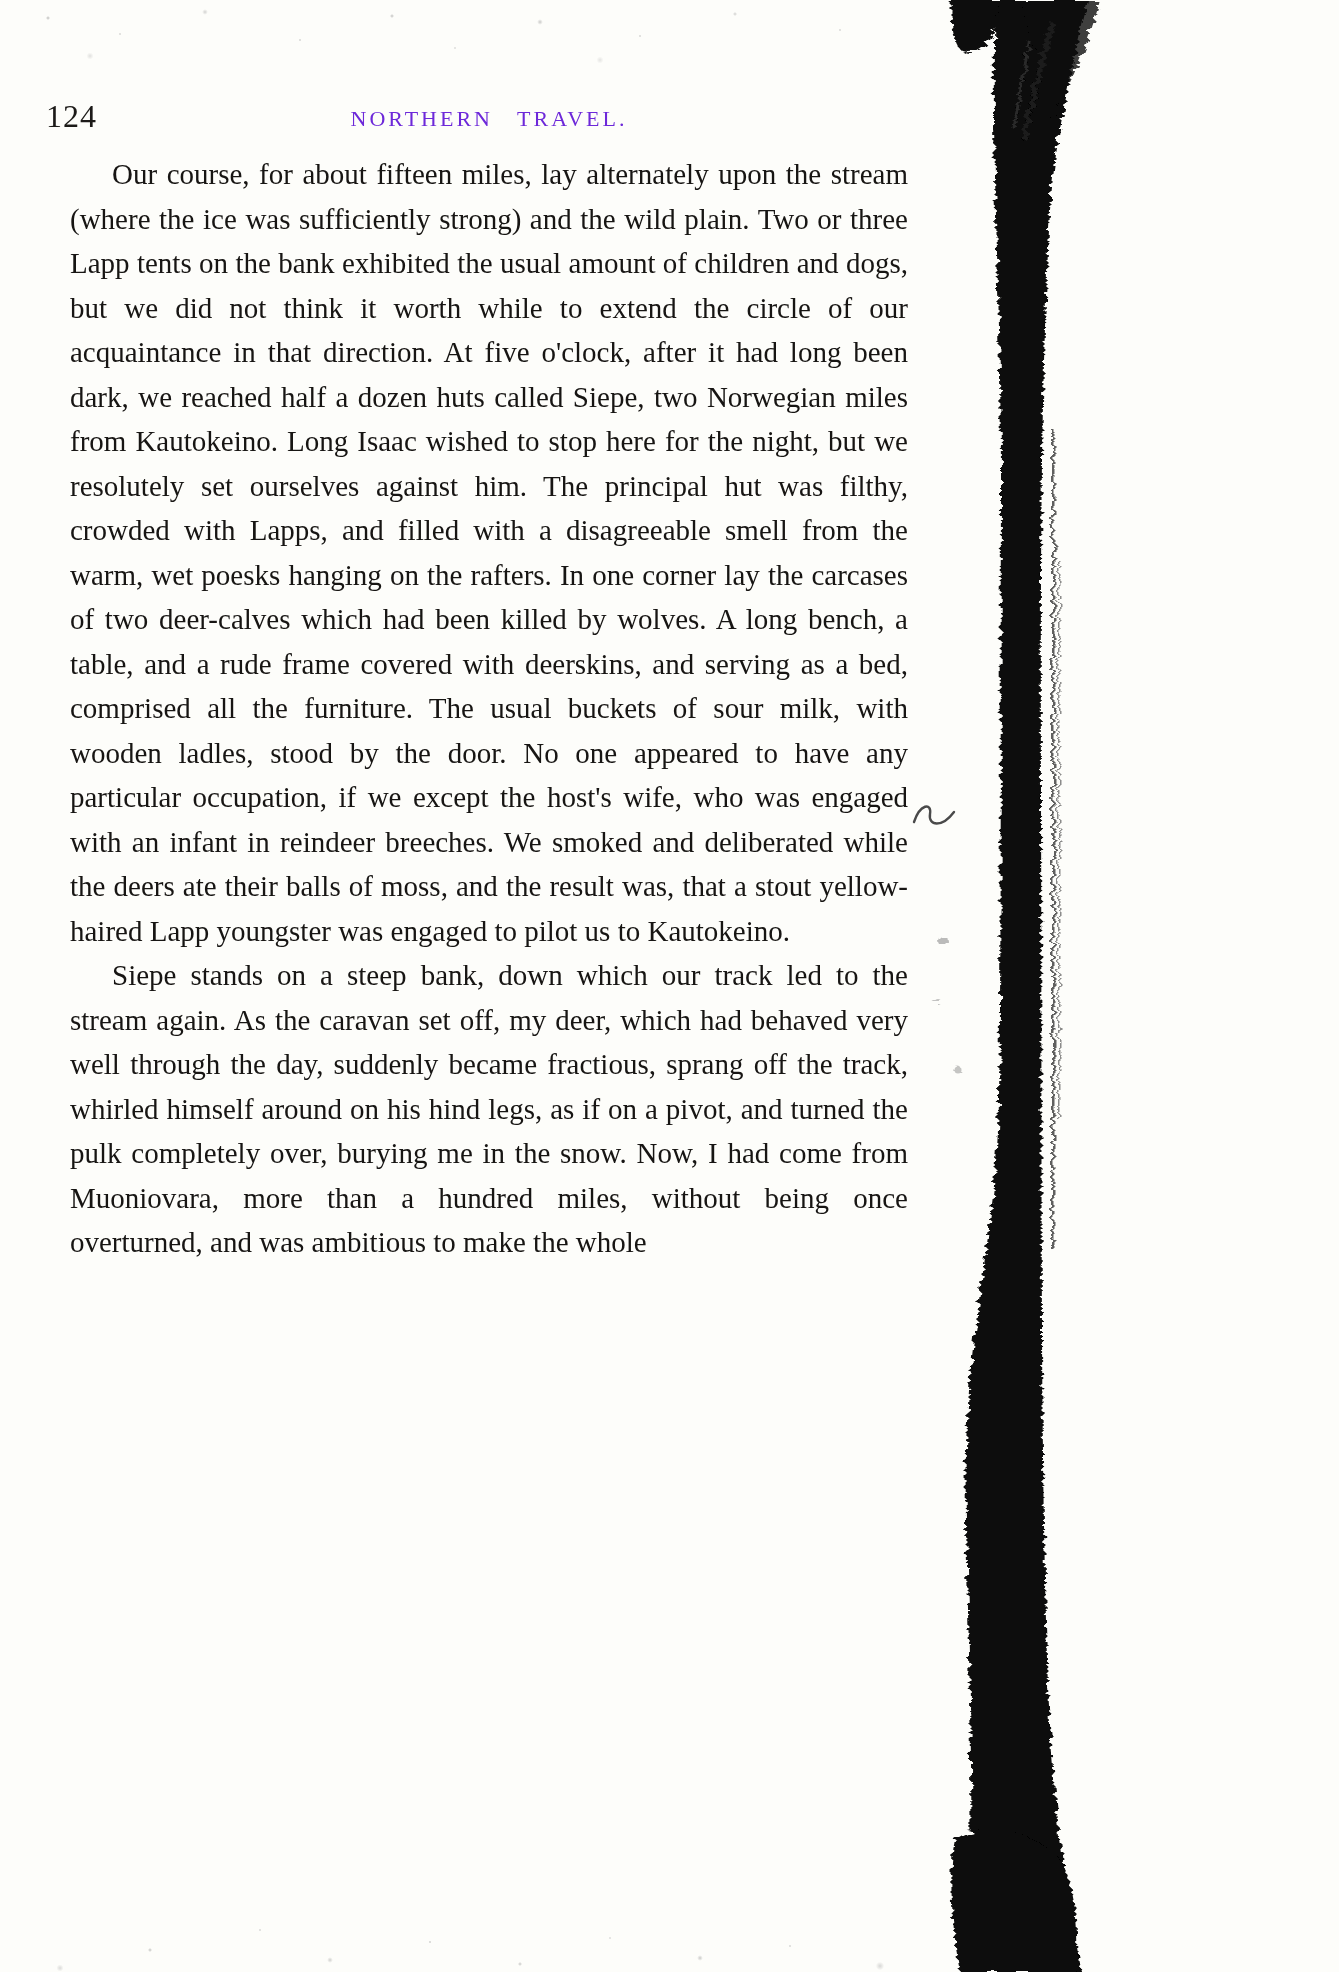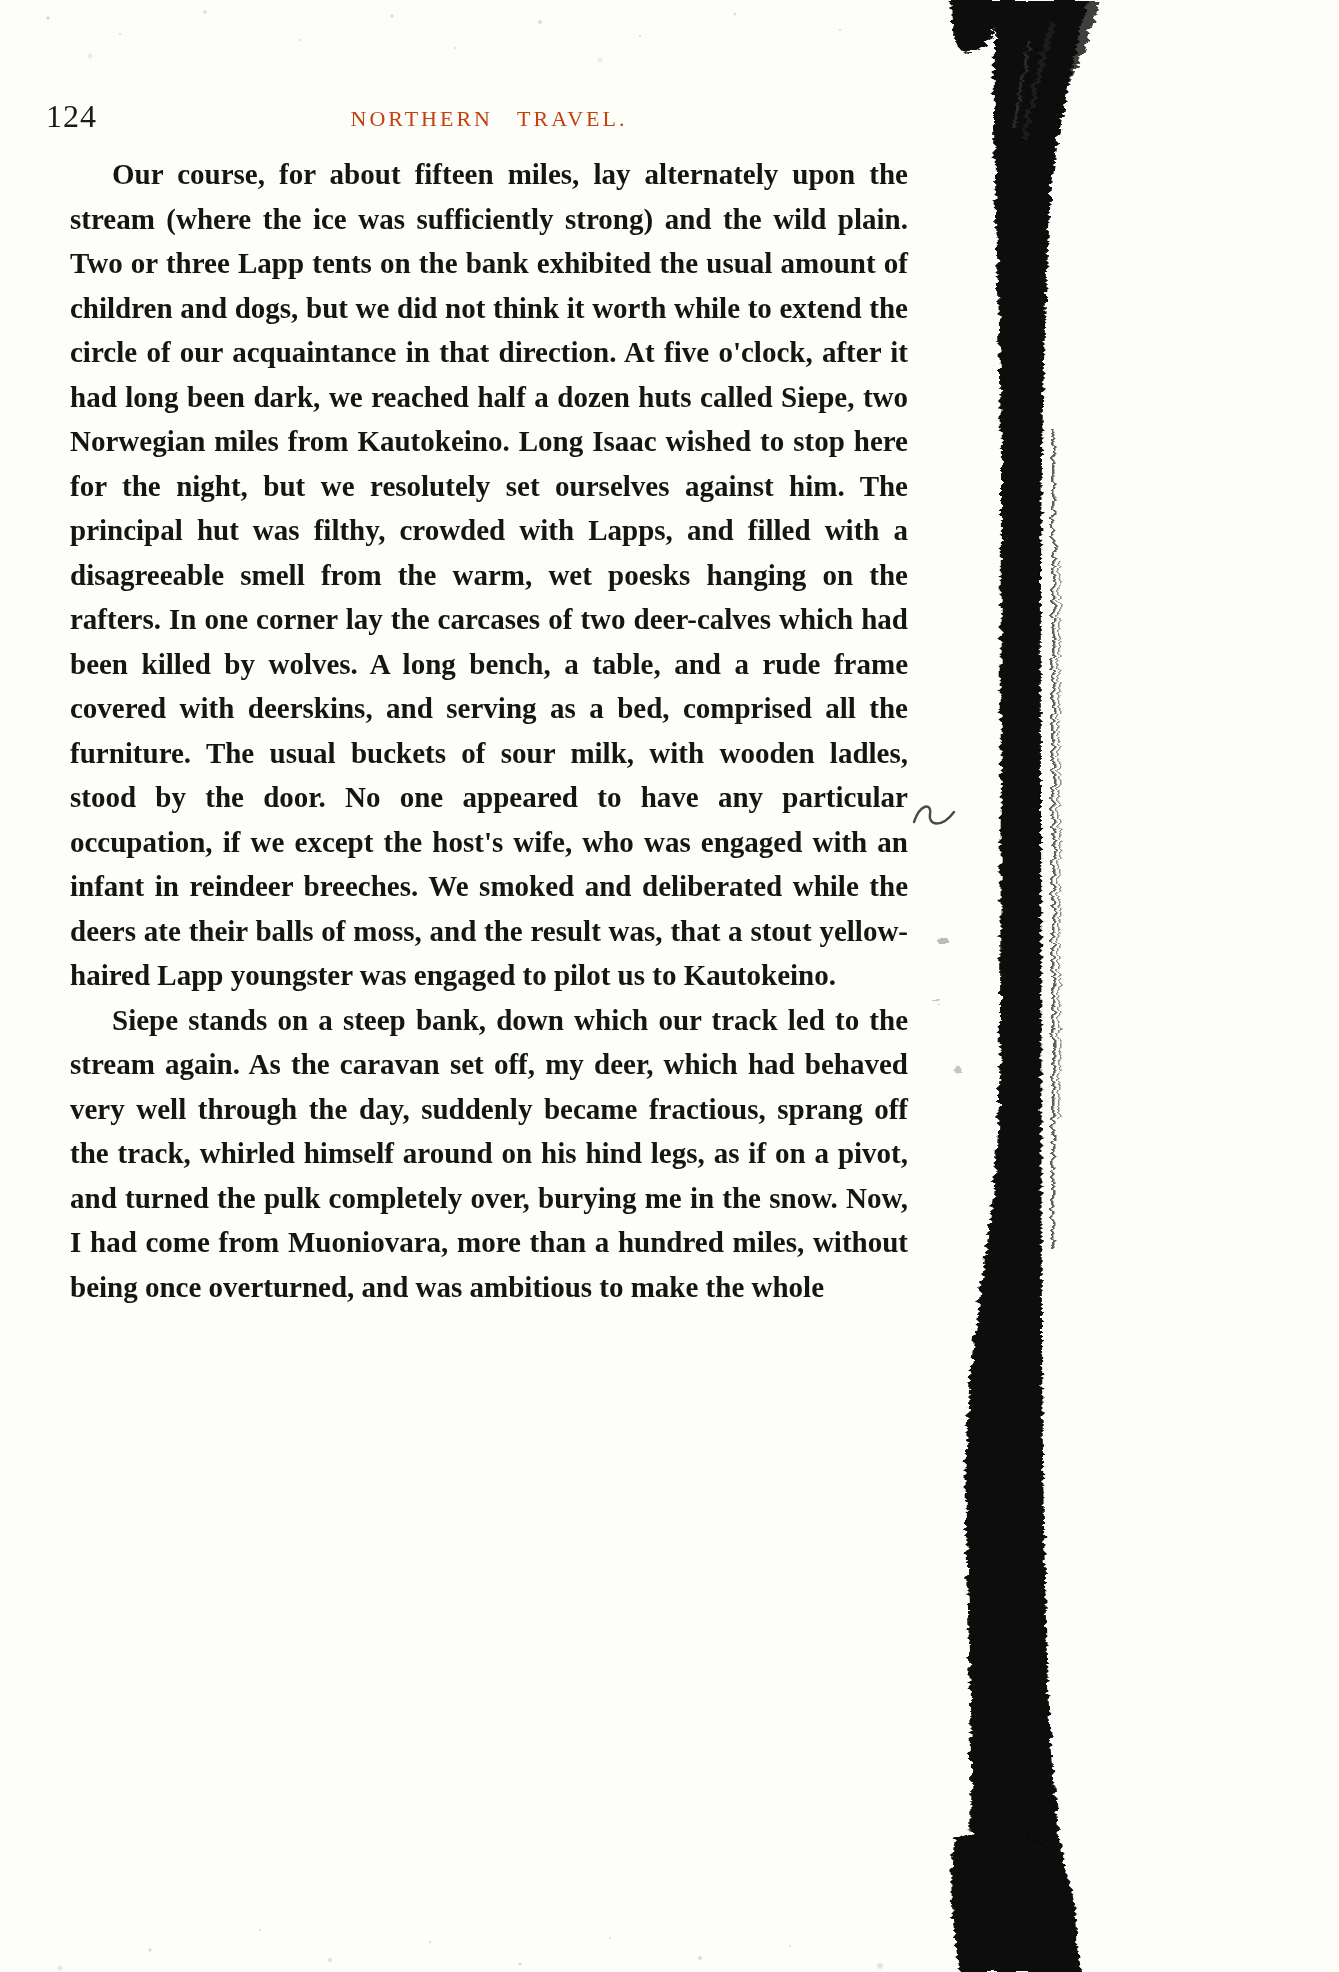--- a/index.html
+++ b/index.html
@@ -26,35 +26,35 @@
   }
   .running-title {
     position: absolute;
     left: 70px;
     top: 106px;
     width: 838px;
     text-align: center;
     font-size: 22px;
     letter-spacing: 3px;
     word-spacing: 16px;
-    color: #c2410c;
+    color: #6d28d9;
   }
 
   
   .body-text {
     position: absolute;
     left: 70px;
     top: 152px;
     width: 838px;
     font-size: 29px;
     line-height: 44.5px;
     text-align: justify;
     color: #171513;
   }
-  .body-text p { margin: 0; text-indent: 42px; font-weight: bold; }
+  .body-text p { margin: 0; text-indent: 42px; }
 
   
   .scan-edge {
     position: absolute;
     left: 900px;
     top: 0;
     width: 260px;
     height: 1972px;
     pointer-events: none;
   }

